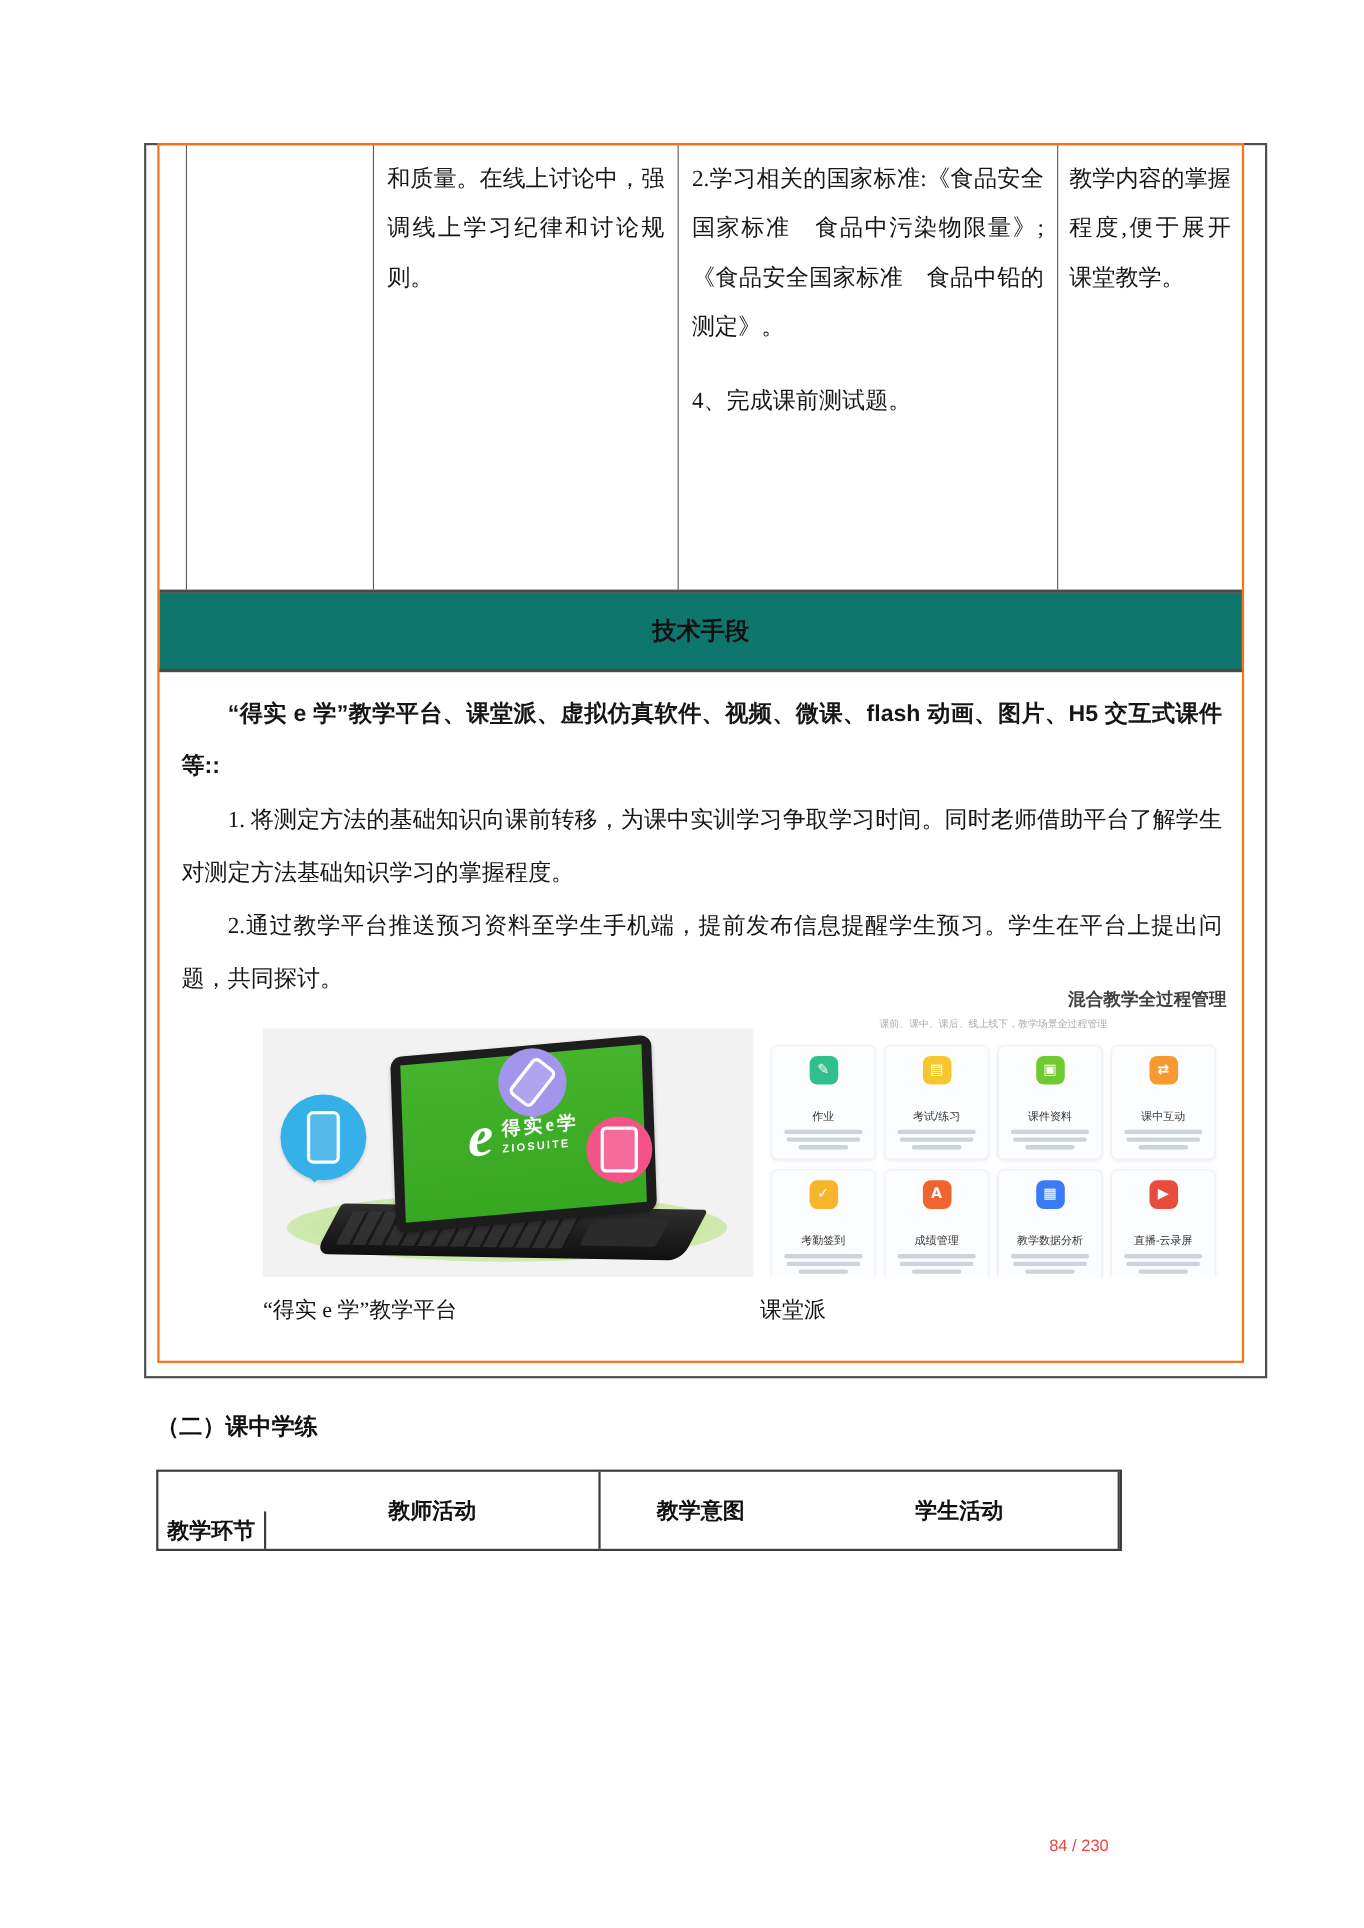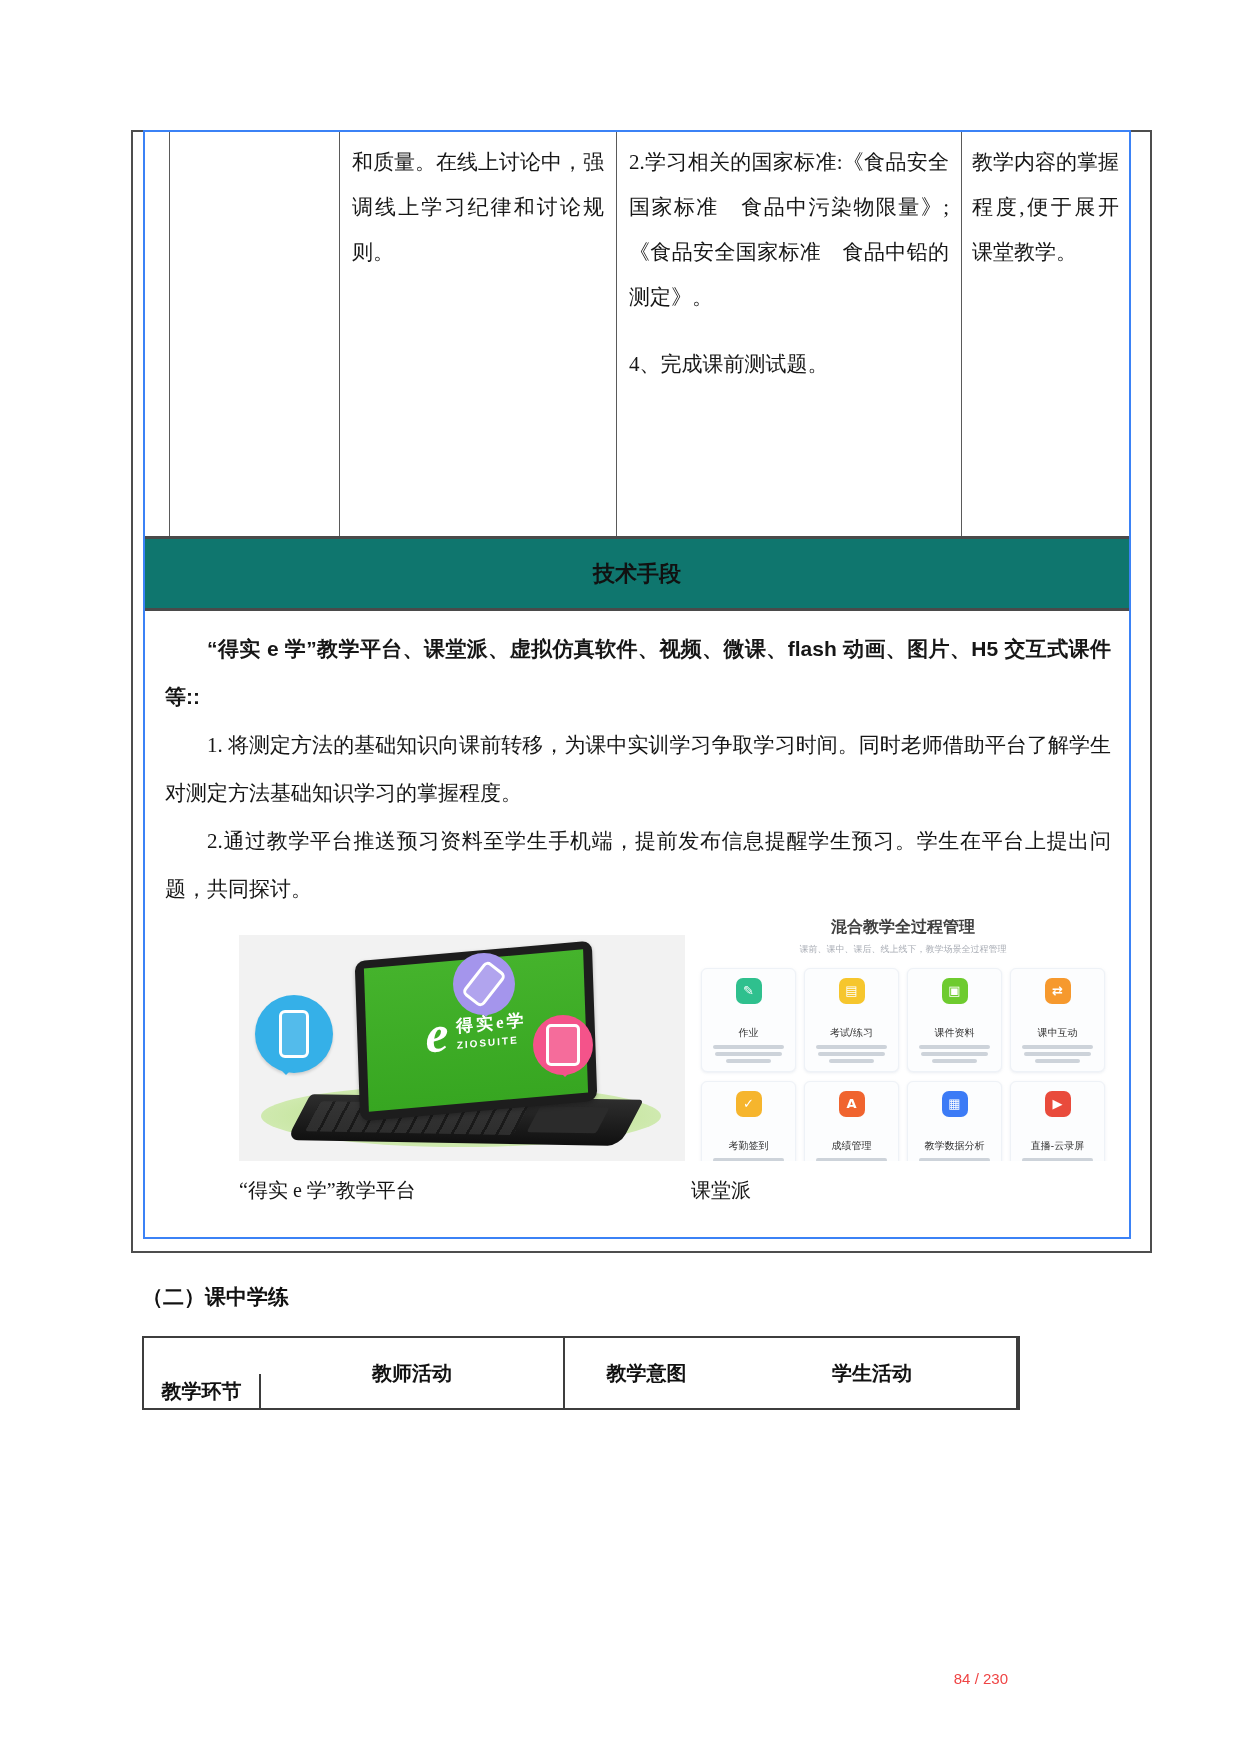--- a/index.html
+++ b/index.html
@@ -3,21 +3,21 @@
 <meta charset="utf-8">
 <style>
   html,body{margin:0;padding:0;background:#fff;}
   .page{position:relative;width:1240px;height:1753px;background:#fff;overflow:hidden;
         font-family:"Liberation Serif","DejaVu Serif",serif;color:#161616;}
 
   
   .outer-frame{position:absolute;left:131px;top:130px;width:1021px;height:1123px;
                border:2px solid #4e4e4e;box-sizing:border-box;}
   .inner-table{position:absolute;left:10px;top:-2px;width:988px;height:1109px;
-               border:2px solid #3b82f6;box-sizing:border-box;}
+               border:2px solid #f97316;box-sizing:border-box;}
 
   
   .row1{display:flex;height:407px;border-bottom:3px solid #4a4a4a;box-sizing:border-box;}
   .row1 .cell{box-sizing:border-box;font-size:21px;line-height:45px;text-align:justify;
               padding:8px 12px 0 12px;}
   .c-gutter{width:20px;border-right:1px solid #5a5a5a;}
   .c-stage{width:170px;border-right:1px solid #5a5a5a;}
   .c-teacher{width:277px;border-right:1px solid #5a5a5a;}
   .c-student{width:345px;border-right:1px solid #5a5a5a;}
   .c-intent{flex:1;padding:8px 10px 0 10px !important;}
@@ -60,22 +60,22 @@
   .bub-purple{left:214px;top:18px;width:62px;height:62px;background:#a495ec;}
   .bub-purple:after{border-top-color:#a495ec;left:40%;}
   .bub-pink{left:294px;top:80px;width:60px;height:60px;background:#f4538a;}
   .bub-pink:after{border-top-color:#f4538a;left:40%;}
   .ph{width:24px;height:42px;border:3px solid #fff;border-radius:6px;background:rgba(255,255,255,.15);}
   .ph-tilt{width:20px;height:36px;transform:rotate(38deg);}
   .tab{width:28px;height:36px;border:3px solid #fff;border-radius:5px;background:rgba(255,255,255,.15);}
 
   
   .ktp-fig{position:absolute;left:546px;top:278px;width:424px;height:272px;background:#fff;overflow:hidden;}
-  .ktp-title{text-align:center;font-family:"Liberation Sans","DejaVu Sans",sans-serif;font-weight:bold;
-             font-size:16px;color:#404040;margin-top:28px;}
+  .ktp-title{text-align:right;font-family:"Liberation Sans","DejaVu Sans",sans-serif;font-weight:bold;
+             font-size:16px;color:#404040;margin-top:10px;}
   .ktp-sub{text-align:center;font-family:"Liberation Sans","DejaVu Sans",sans-serif;
            font-size:9px;color:#a9adb5;margin-top:5px;}
   .ktp-grid{width:404px;margin:12px auto 0;display:grid;grid-template-columns:repeat(4,1fr);gap:9px 8px;}
   .kcard{background:#fcfdfe;border:1px solid #eef2f7;border-radius:6px;text-align:center;
          padding:9px 5px 8px;box-shadow:0 1px 3px rgba(170,185,205,.25);}
   .kicon{width:26px;height:26px;border-radius:7px;margin:0 auto;color:#fff;
          font-family:"DejaVu Sans",sans-serif;font-size:13px;line-height:26px;font-weight:bold;}
   .klabel{font-family:"Liberation Sans","DejaVu Sans",sans-serif;font-weight:normal;font-size:10px;
           color:#333;margin-top:22px;white-space:nowrap;}
   .kdesc{margin-top:5px;}
@@ -89,21 +89,21 @@
   .cap-right{left:546px;width:424px;}
 
   
   .sec2{position:absolute;left:142px;top:1283px;font-family:"Liberation Sans","DejaVu Sans",sans-serif;
         font-weight:bold;font-size:21px;color:#111;}
   .mid-table{position:absolute;left:142px;top:1336px;width:878px;height:74px;
              border:2px solid #3d3d3d;box-sizing:border-box;display:flex;
              font-family:"Liberation Sans","DejaVu Sans",sans-serif;font-weight:bold;font-size:20px;color:#111;}
   .mid-table .mcell{box-sizing:border-box;display:flex;align-items:center;justify-content:center;
                     border-right:2px solid #3d3d3d;}
-  .m1{width:117px;margin-top:36px;} .m2{width:304px;} .m3{width:290px;} .m4{flex:1;border-right:none !important;}
+  .m1{width:98px;margin-top:36px;} .m2{width:304px;} .m3{width:290px;} .m4{flex:1;border-right:none !important;}
 
   .footer{position:absolute;left:0;top:1670px;width:1008px;text-align:right;
           font-family:"Liberation Sans","DejaVu Sans",sans-serif;font-size:15px;color:#ef4444;}
 </style>
 </head>
 <body>
 
 <div class="page">
 
   <div class="outer-frame">

